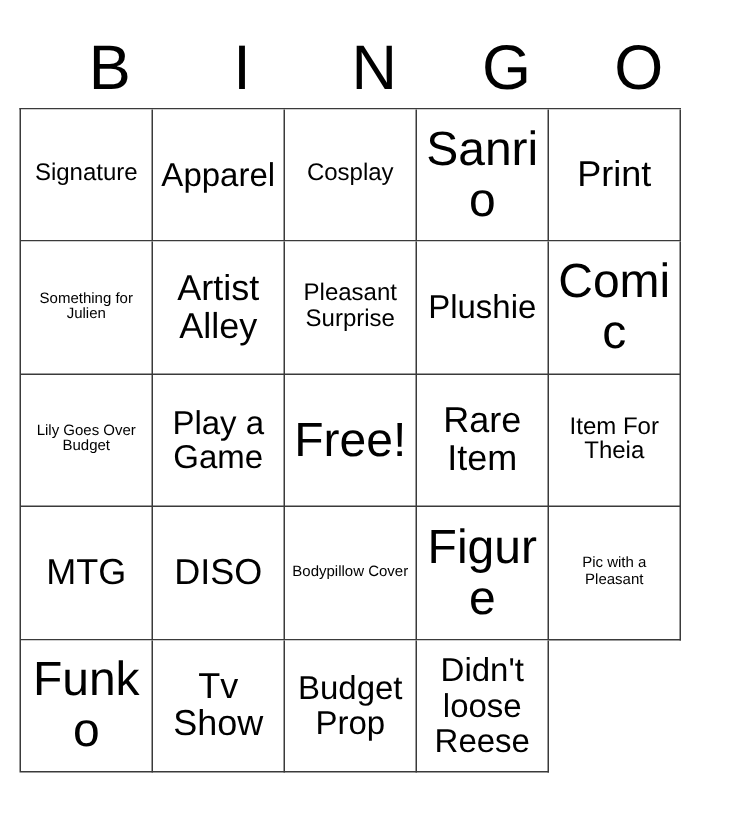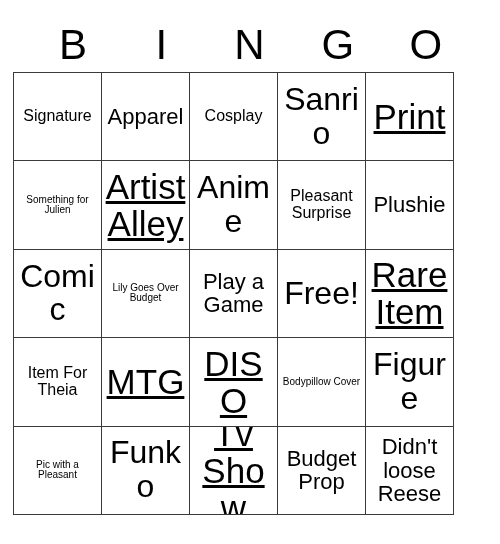--- a/index.html
+++ b/index.html
@@ -65,21 +65,21 @@
     overflow: hidden;
     background: #ffffff;
   }
   .cell-text {
     display: block;
     width: 100%;
     line-height: 1.06;
     word-wrap: break-word;
     color: #000000;
   }
-  .fs-xl { font-size: 35px; text-decoration: underline; }
+  .fs-xl { font-size: 24px; }
   .fs-lg { font-size: 32px; }
   .fs-md { font-size: 22px; }
   .fs-sm { font-size: 16px; }
   .fs-xs { font-size: 10px; }
 </style>
 </head>
 <body>
 
 <div id="bingo-card">
 
@@ -107,23 +107,20 @@
       </div>
     <div class="cell">
         <span class="cell-text fs-xl">Print</span>
       </div>
 
     <div class="cell">
         <span class="cell-text fs-xs">Something for Julien</span>
       </div>
     <div class="cell">
         <span class="cell-text fs-xl">Artist Alley</span>
-      </div>
-    <div class="cell">
-        <span class="cell-text fs-lg">Anime</span>
       </div>
     <div class="cell">
         <span class="cell-text fs-sm">Pleasant Surprise</span>
       </div>
     <div class="cell">
         <span class="cell-text fs-md">Plushie</span>
       </div>
 
     <div class="cell">
         <span class="cell-text fs-lg">Comic</span>

